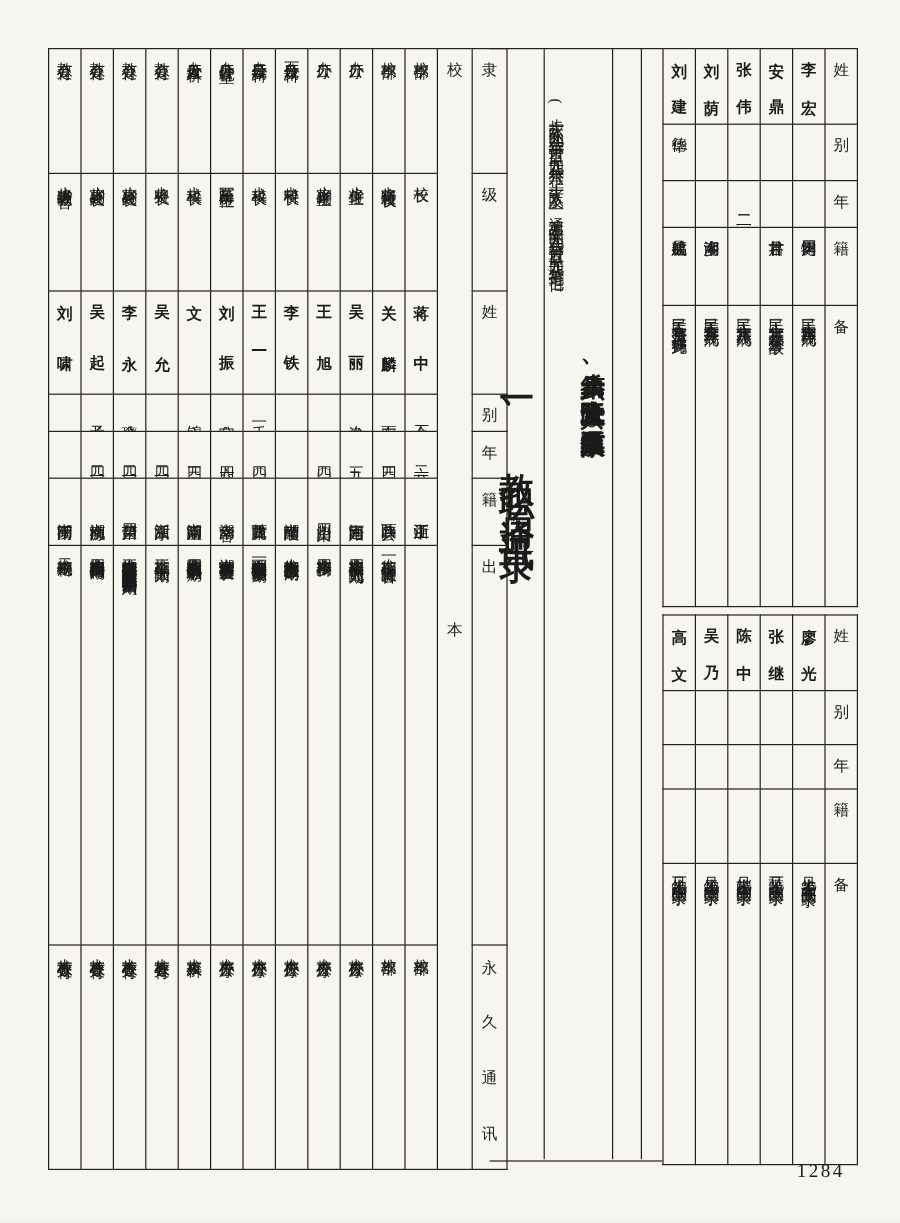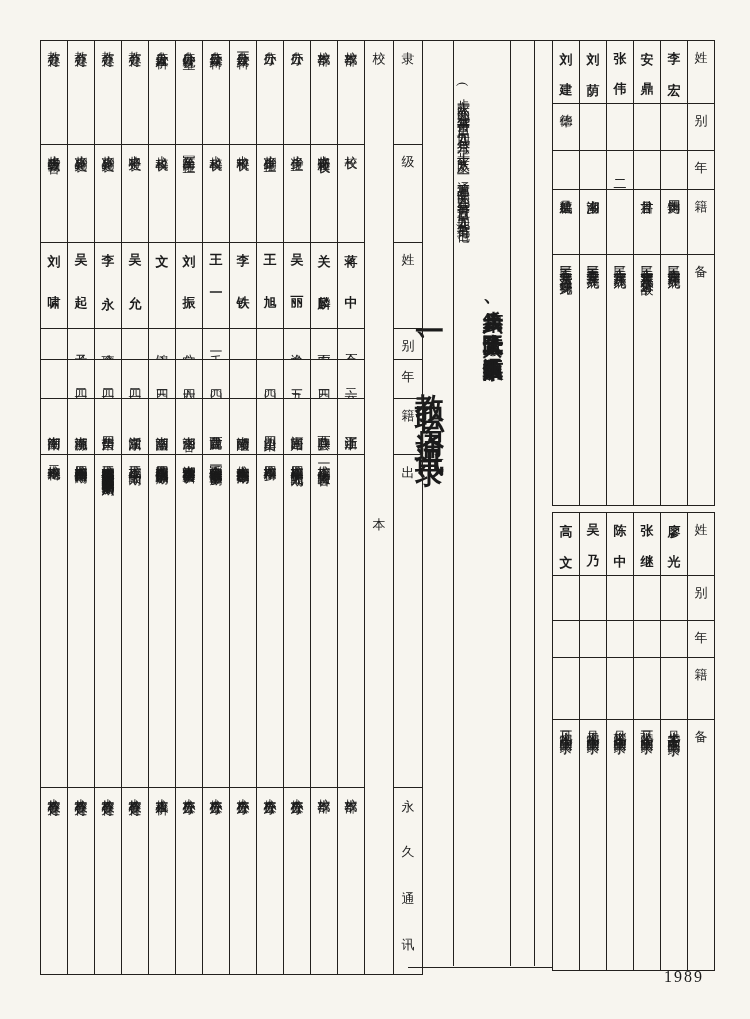--- a/index.html
+++ b/index.html
@@ -327,14 +327,14 @@
         <tr>
         <td class="rc-name">高文林</td>
         <td class="rc-alias"></td>
         <td class="rc-age"></td>
         <td class="rc-native"></td>
         <td class="rc-note">见炮第一中队同学录</td>
       </tr>
   </tbody>
     </table>
 
-  <div class="page-number">1989</div>
+  <div class="page-number">1284</div>
 </div>
 
 </body></html>

